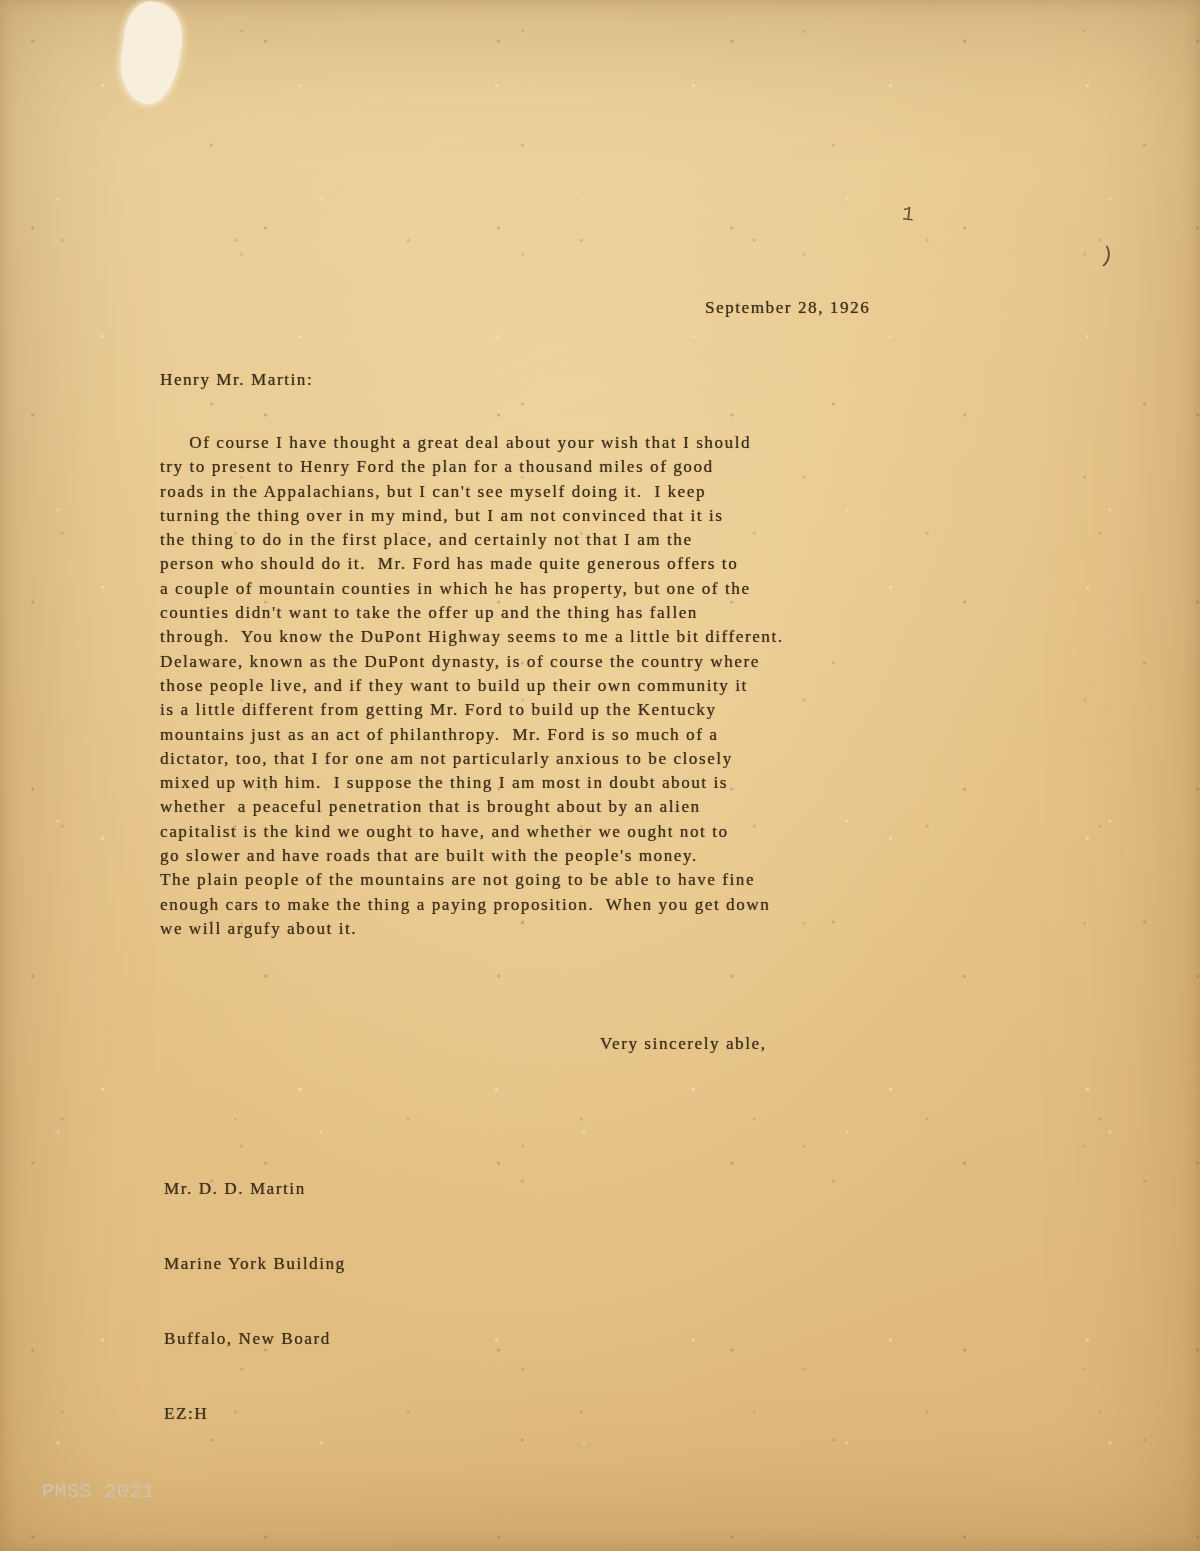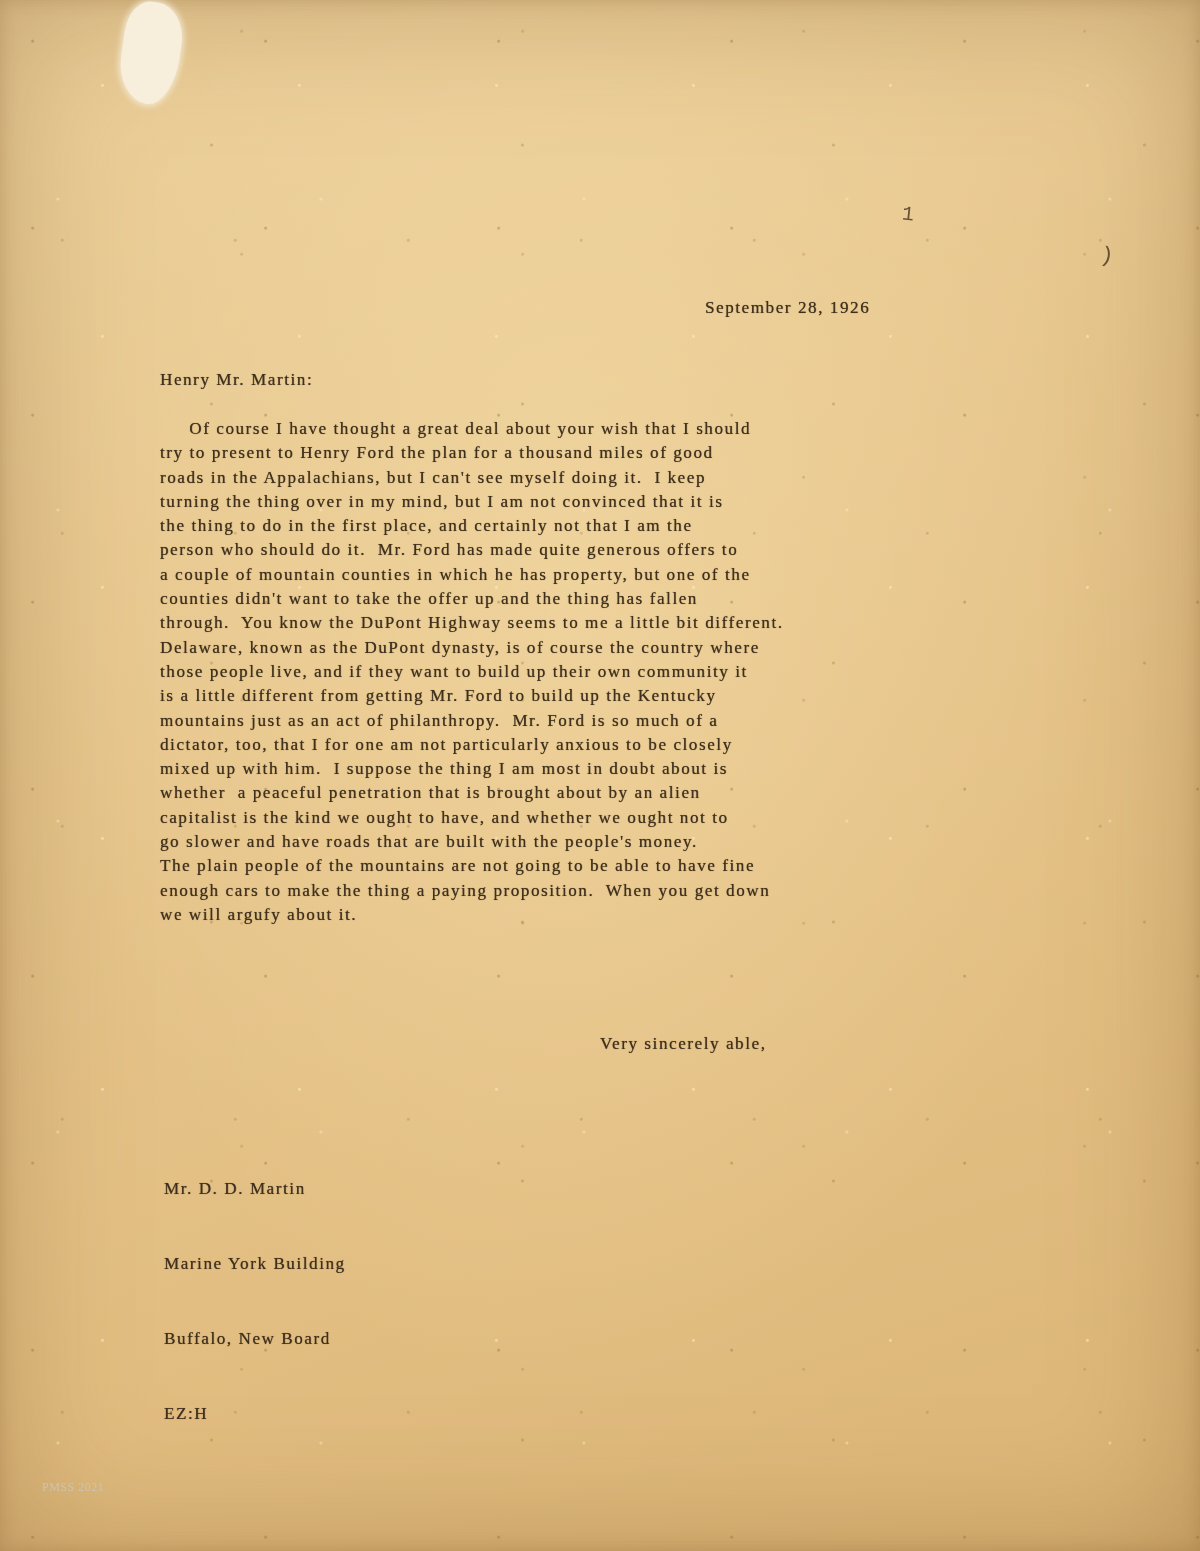--- a/index.html
+++ b/index.html
@@ -48,37 +48,37 @@
     font-family: Liberation Serif, serif;
     font-size: 17px;
     letter-spacing: 1.6px;
     line-height: 24.3px;
     color: rgba(56,42,24,0.90);
     text-shadow: 0 0 1px rgba(56,42,24,0.55), 0.4px 0.4px 0.6px rgba(56,42,24,0.35);
     white-space: pre;
   }
   .date        { position: absolute; left: 705px; top: 296px; }
   .salutation  { position: absolute; left: 160px; top: 368px; }
-  .para-1      { position: absolute; left: 160px; top: 417px; }
+  .para-1      { position: absolute; left: 160px; top: 431px; }
   .para-2      { position: absolute; left: 160px; top: 955px; }
   .closing     { position: absolute; left: 600px; top: 1032px; }
   .recipient   { position: absolute; left: 164px; top: 1126px; line-height: 25px; }
   .stray {
     position: absolute;
     font-family: "Liberation Mono", "DejaVu Sans Mono", monospace;
     color: rgba(56,42,24,0.75);
   }
   .stray-1 { left: 902px; top: 203px; font-size: 20px; transform: rotate(6deg); }
   .stray-2 { left: 1100px; top: 244px; font-size: 22px; transform: rotate(10deg); }
   .watermark {
     position: absolute;
     left: 42px;
     top: 1480px;
-    font-family: Liberation Serif, serif;
-    font-size: 12px;
+    font-family: Liberation Mono, monospace;
+    font-size: 20px;
     letter-spacing: 0.5px;
     color: rgba(205,200,185,0.85);
   }
 </style>
 </head>
 <body>
 
 <div class="paper">
 
   <div class="tear-spot"></div>

